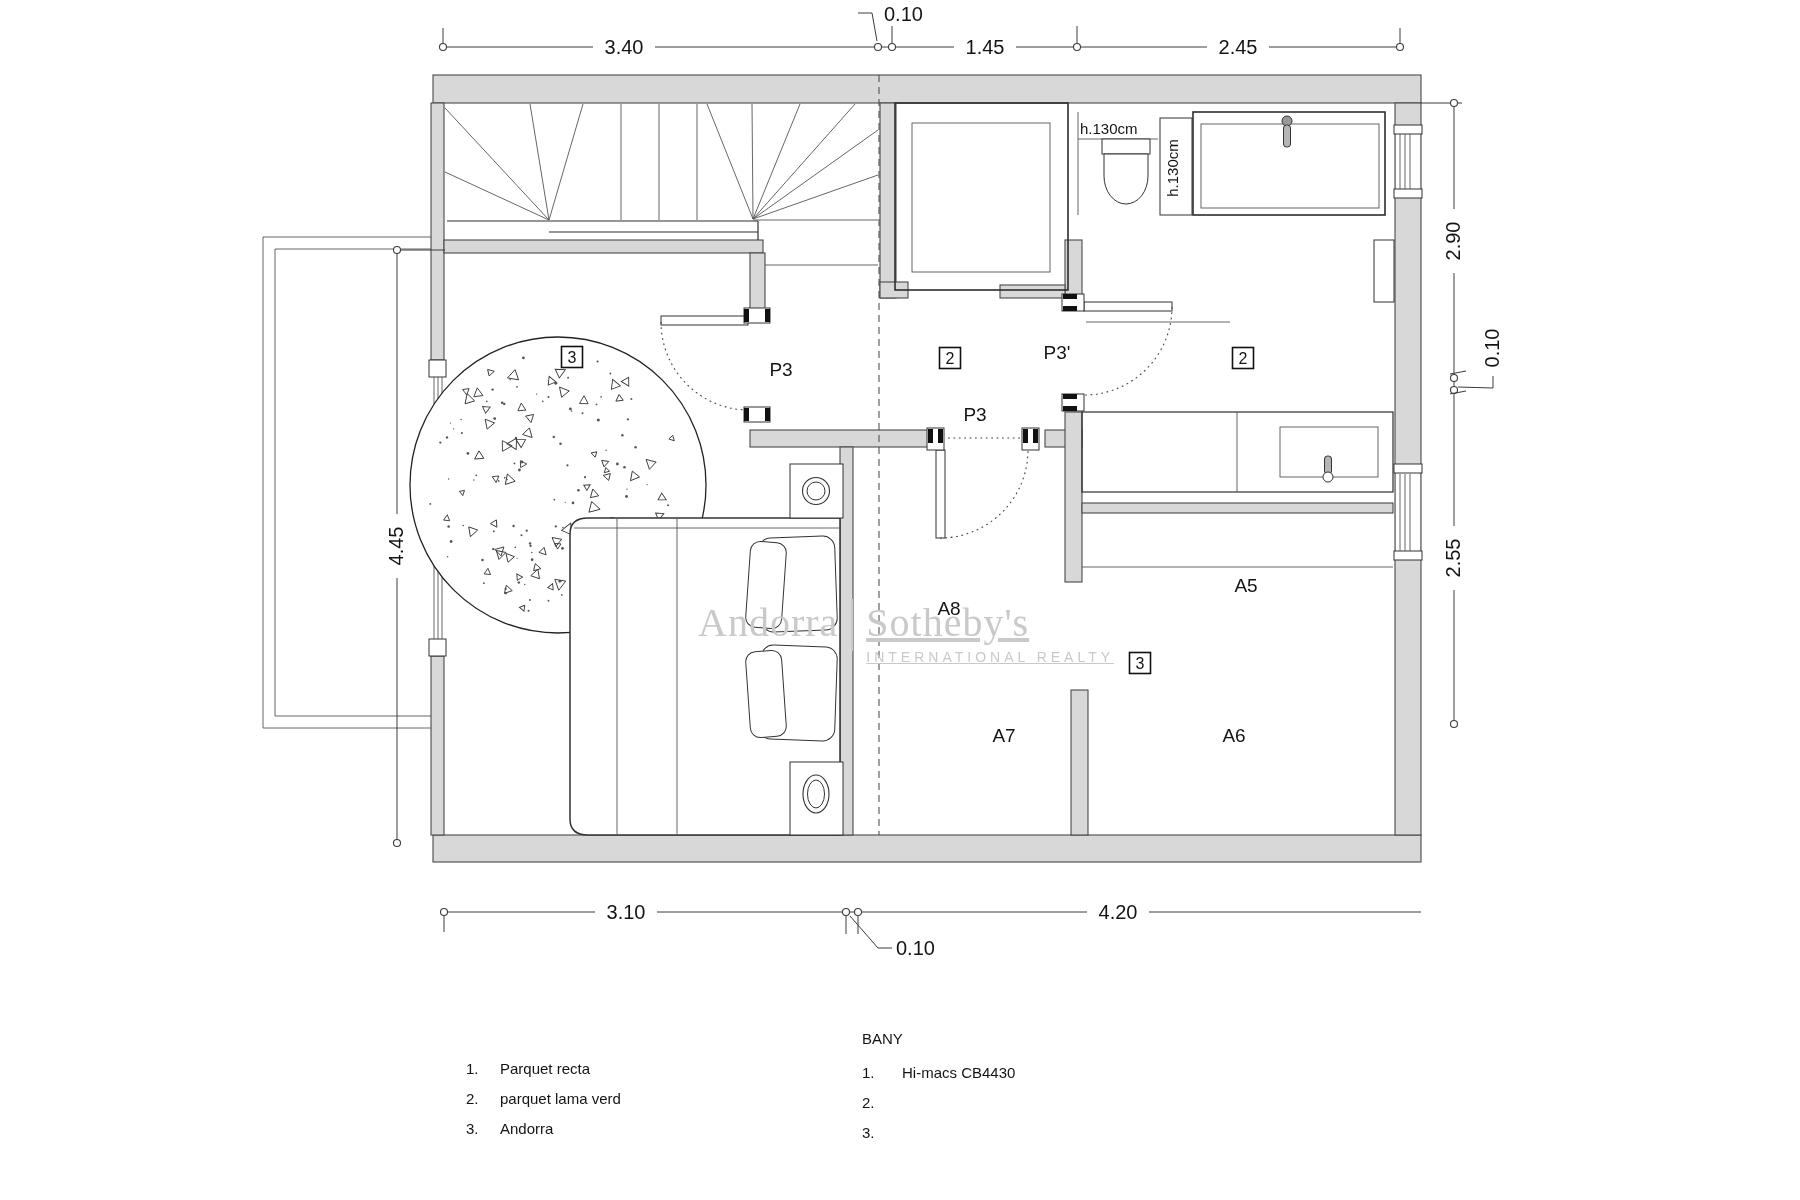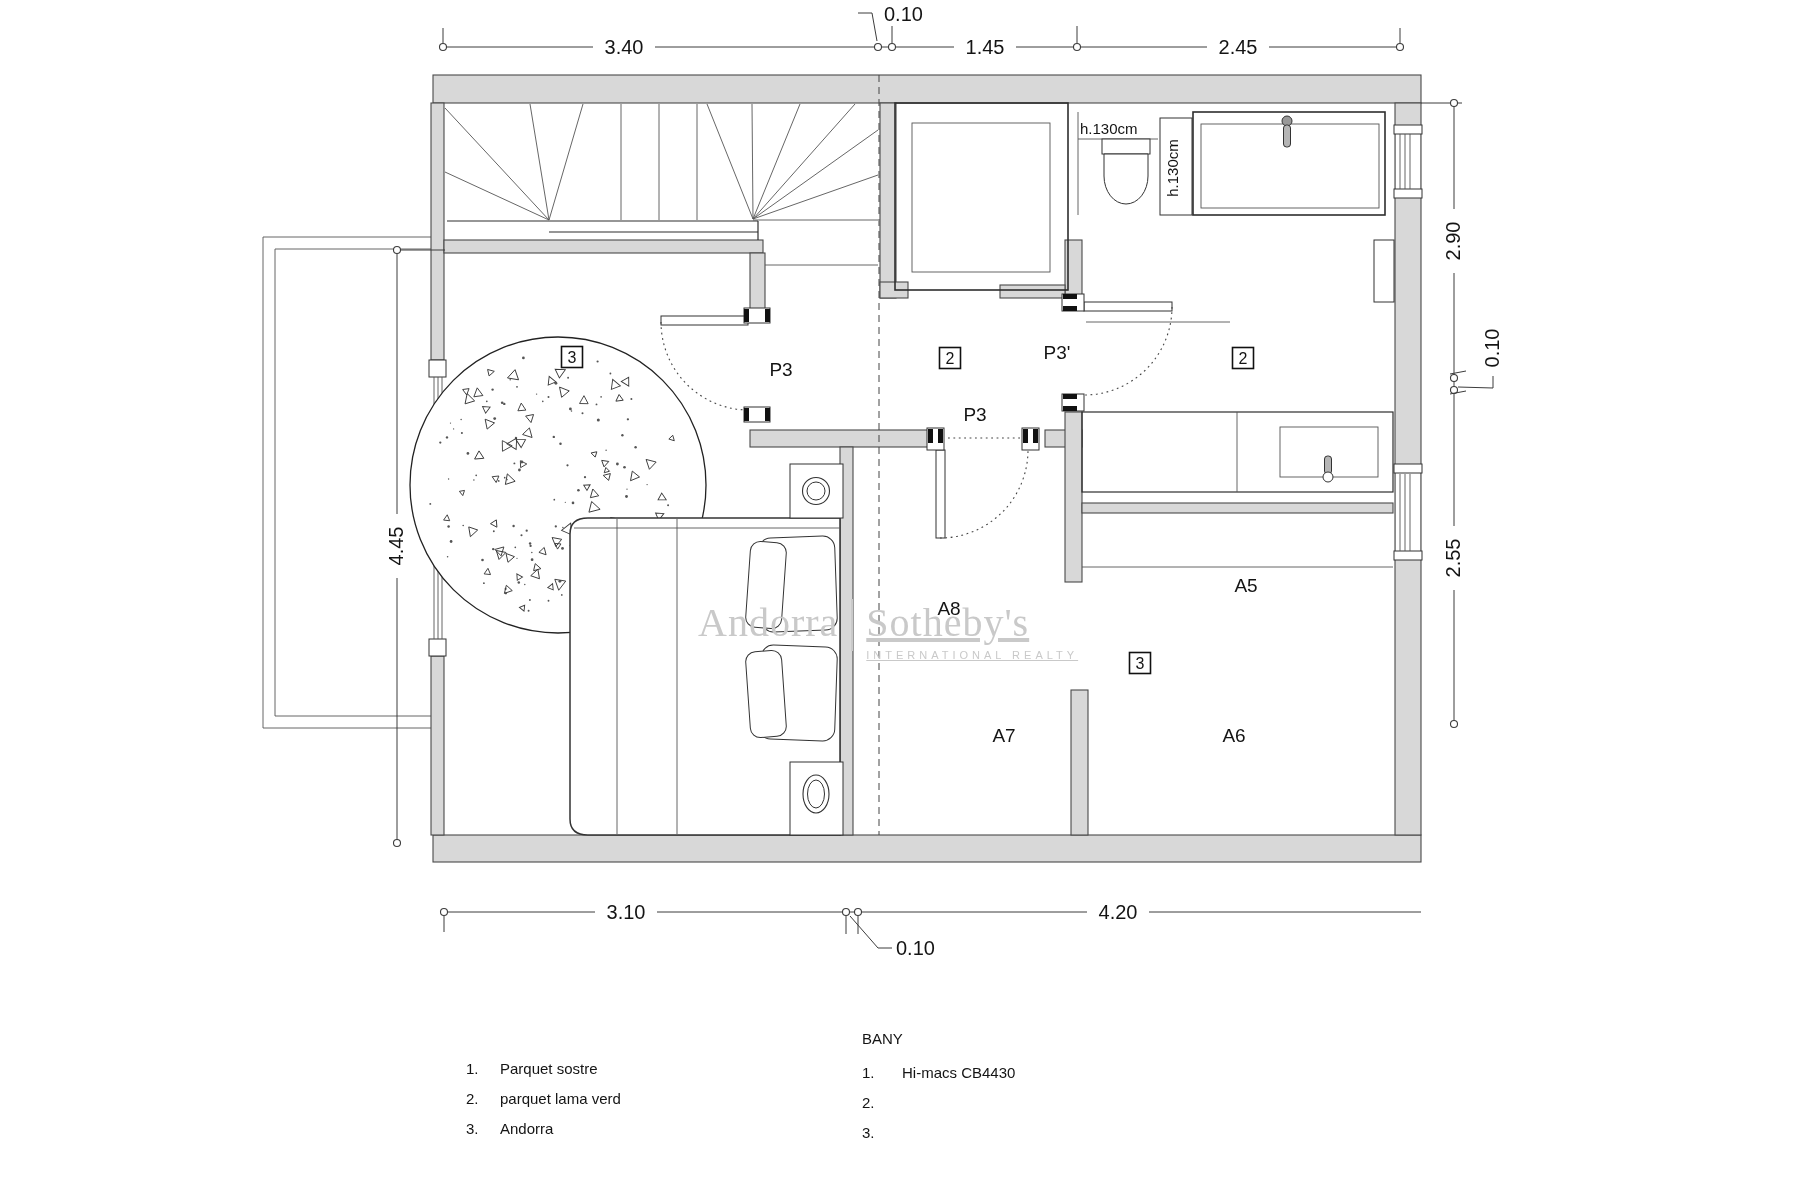--- a/index.html
+++ b/index.html
@@ -25,21 +25,21 @@
   text{fill:#141414;}
   .t20{font-size:20px;}
   .t19{font-size:19px;}
   .t16{font-size:16px;}
   .t15{font-size:15px;}
   .mid{text-anchor:middle;}
   .watermark{position:absolute;left:698px;top:560px;display:flex;gap:13px;
              color:var(--wm);user-select:none;margin-top:39px;}
   .wm-main{font-family:"Liberation Serif",serif;font-size:40px;letter-spacing:1px;}
   .wm-bar{width:2px;height:52px;background:var(--wm);}
-  .wm-sub{font-family:"Liberation Sans",sans-serif;font-size:11px;letter-spacing:4px;margin-top:3px;}
+  .wm-sub{font-family:"Liberation Sans",sans-serif;font-size:14px;letter-spacing:4px;margin-top:3px;}
   .legend{position:absolute;color:#141414;font-size:15px;line-height:30px;}
   .legend .row{display:flex;}
   .legend .num{width:34px;flex:0 0 auto;}
   .legend-left{left:466px;top:1054px;}
   .legend-right{left:862px;top:1024px;}
   .legend-right .num{width:40px;}
   .legend-title{margin-bottom:4px;}
 </style>
 </head>
 <body>
@@ -488,21 +488,21 @@
     <span class="wm-bar"></span>
     <span style="display:flex;flex-direction:column;align-items:flex-start;text-decoration:underline;">
       <span class="wm-main">Sotheby's</span>
       <span class="wm-sub">INTERNATIONAL REALTY</span>
     </span>
   </div>
 
   <div class="legend legend-left">
     <div class="row">
       <span class="num">1.</span>
-      <span>Parquet sostre</span>
+      <span>Parquet recta</span>
     </div>
     <div class="row">
       <span class="num">2.</span>
       <span>parquet lama verd</span>
     </div>
     <div class="row">
       <span class="num">3.</span>
       <span>Andorra</span>
     </div>
   </div>

